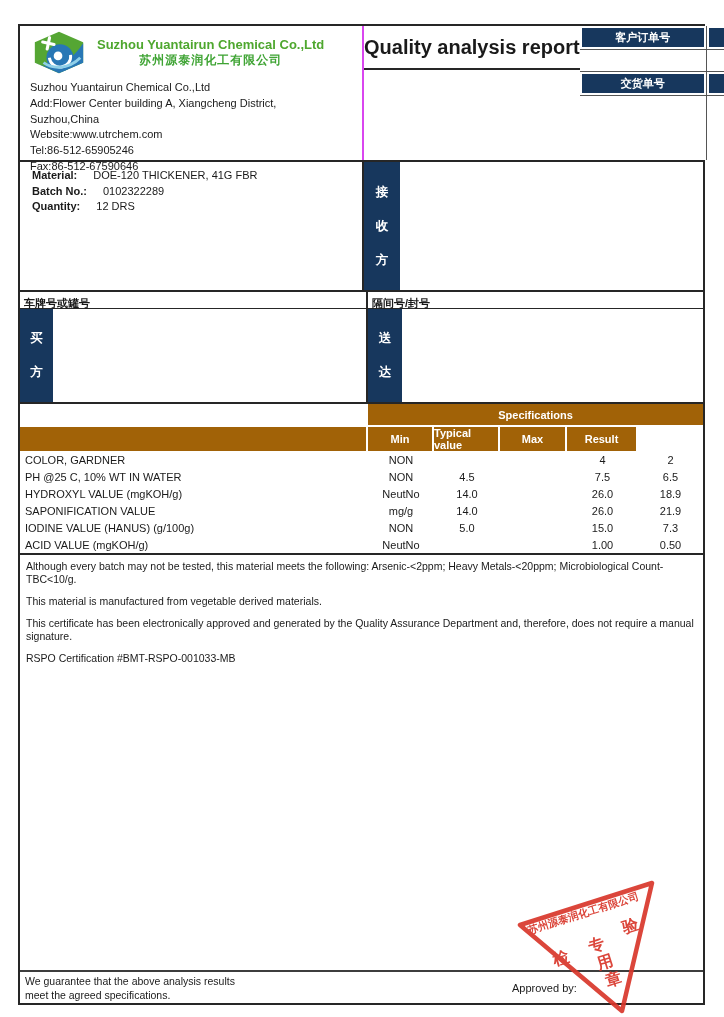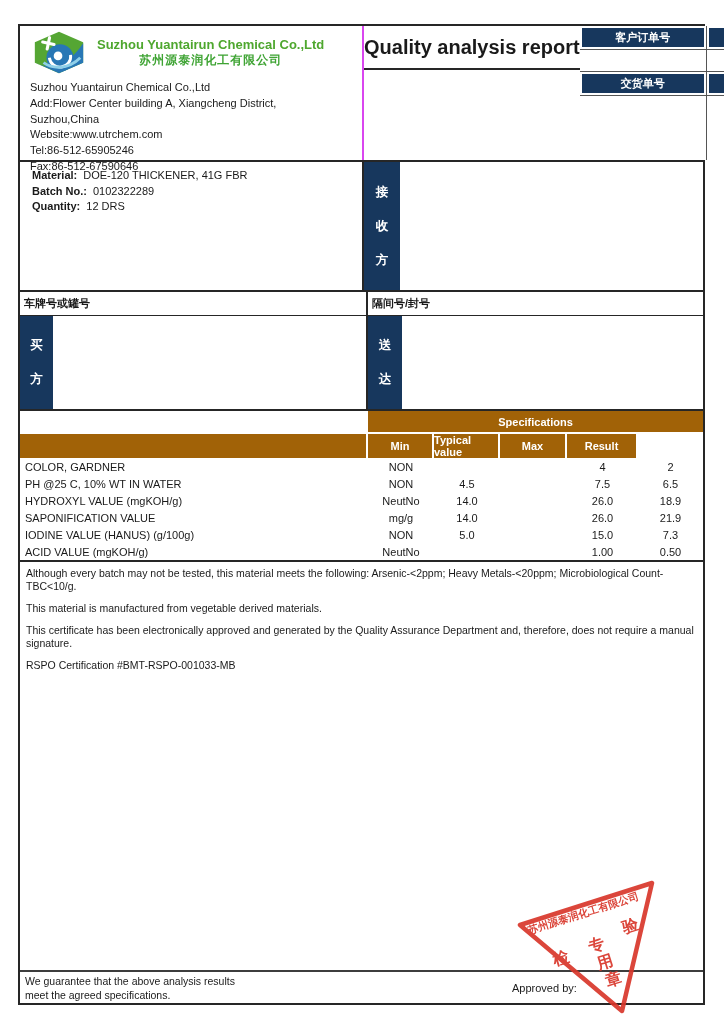--- a/index.html
+++ b/index.html
@@ -22,29 +22,29 @@
     align-items:center;justify-content:center;font-size:20px;font-weight:bold}
   .order-grid{flex:1;display:grid;grid-template-columns:126px 117px 1fr;
     grid-template-rows:23px 21px 23px 1fr;gap:1px;background:#555}
   .oc{background:#fff;font-size:11px;display:flex;align-items:center;justify-content:center}
   .oc-blue{background:#17375d;border:2px solid #fff;color:#fff;font-weight:bold}
   .span2{grid-column:2/4}
 
   
   .material{height:130px;flex:none;display:flex;border-bottom:2px solid #262626}
   .material-left{width:344px;flex:none;border-right:2px solid #262626;padding:6px 12px;font-size:11px;line-height:15.5px}
-  .m-line{display:flex;gap:6px}
+  .m-line{display:flex;gap:16px}
   .m-label{font-weight:bold}
   .vbar{width:36px;flex:none;background:#17375d;color:#fff;display:flex;flex-direction:column;
     align-items:center;justify-content:center;gap:17px;font-weight:bold;font-size:12.5px}
   .vbar.narrow{width:33px}
   .fillwhite{flex:1;background:#fff}
 
   
-  .plate-row{height:24px;flex:none;display:flex;border-bottom:1px solid #262626;
+  .plate-row{height:17px;flex:none;display:flex;border-bottom:1px solid #262626;
     font-size:11px;font-weight:bold}
   .plate-left{width:348px;flex:none;border-right:2px solid #262626;padding:4px 0 0 4px}
   .plate-right{flex:1;padding:4px 0 0 4px}
 
   
   .buyer-row{height:95px;flex:none;display:flex;border-bottom:2px solid #262626}
   .buyer-left{width:348px;flex:none;border-right:2px solid #262626;display:flex}
   .buyer-right{flex:1;display:flex}
 
   

